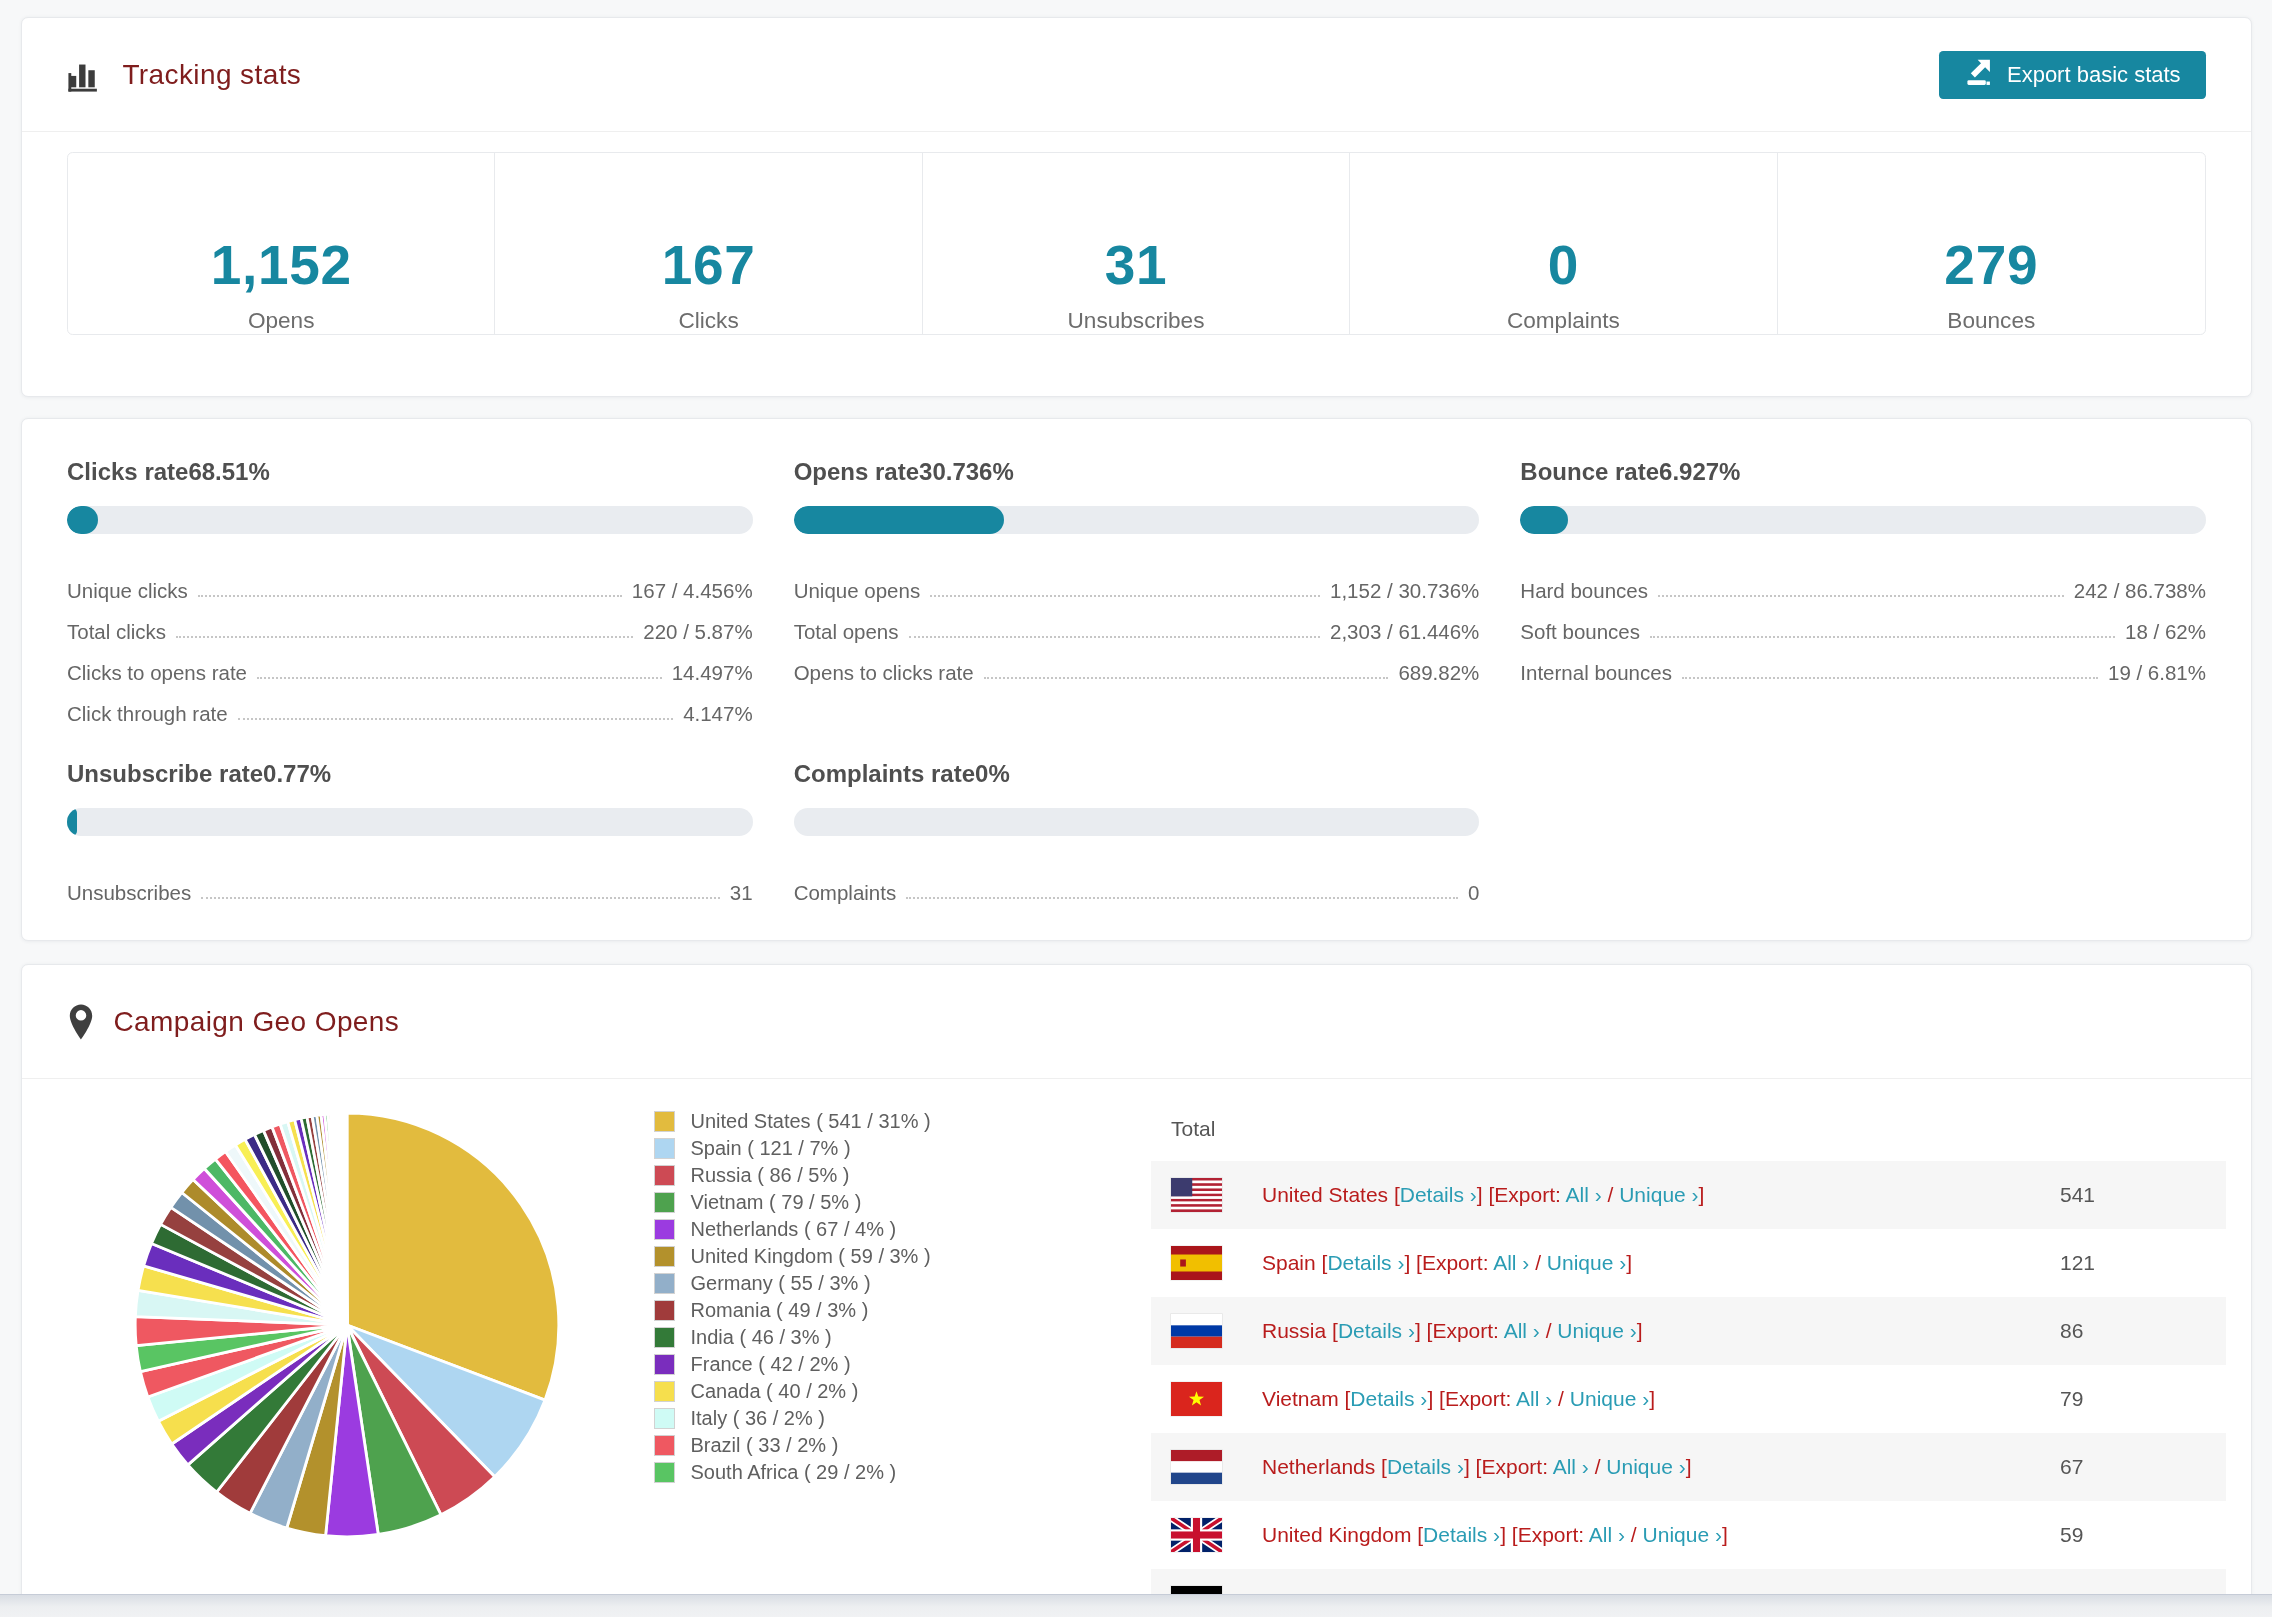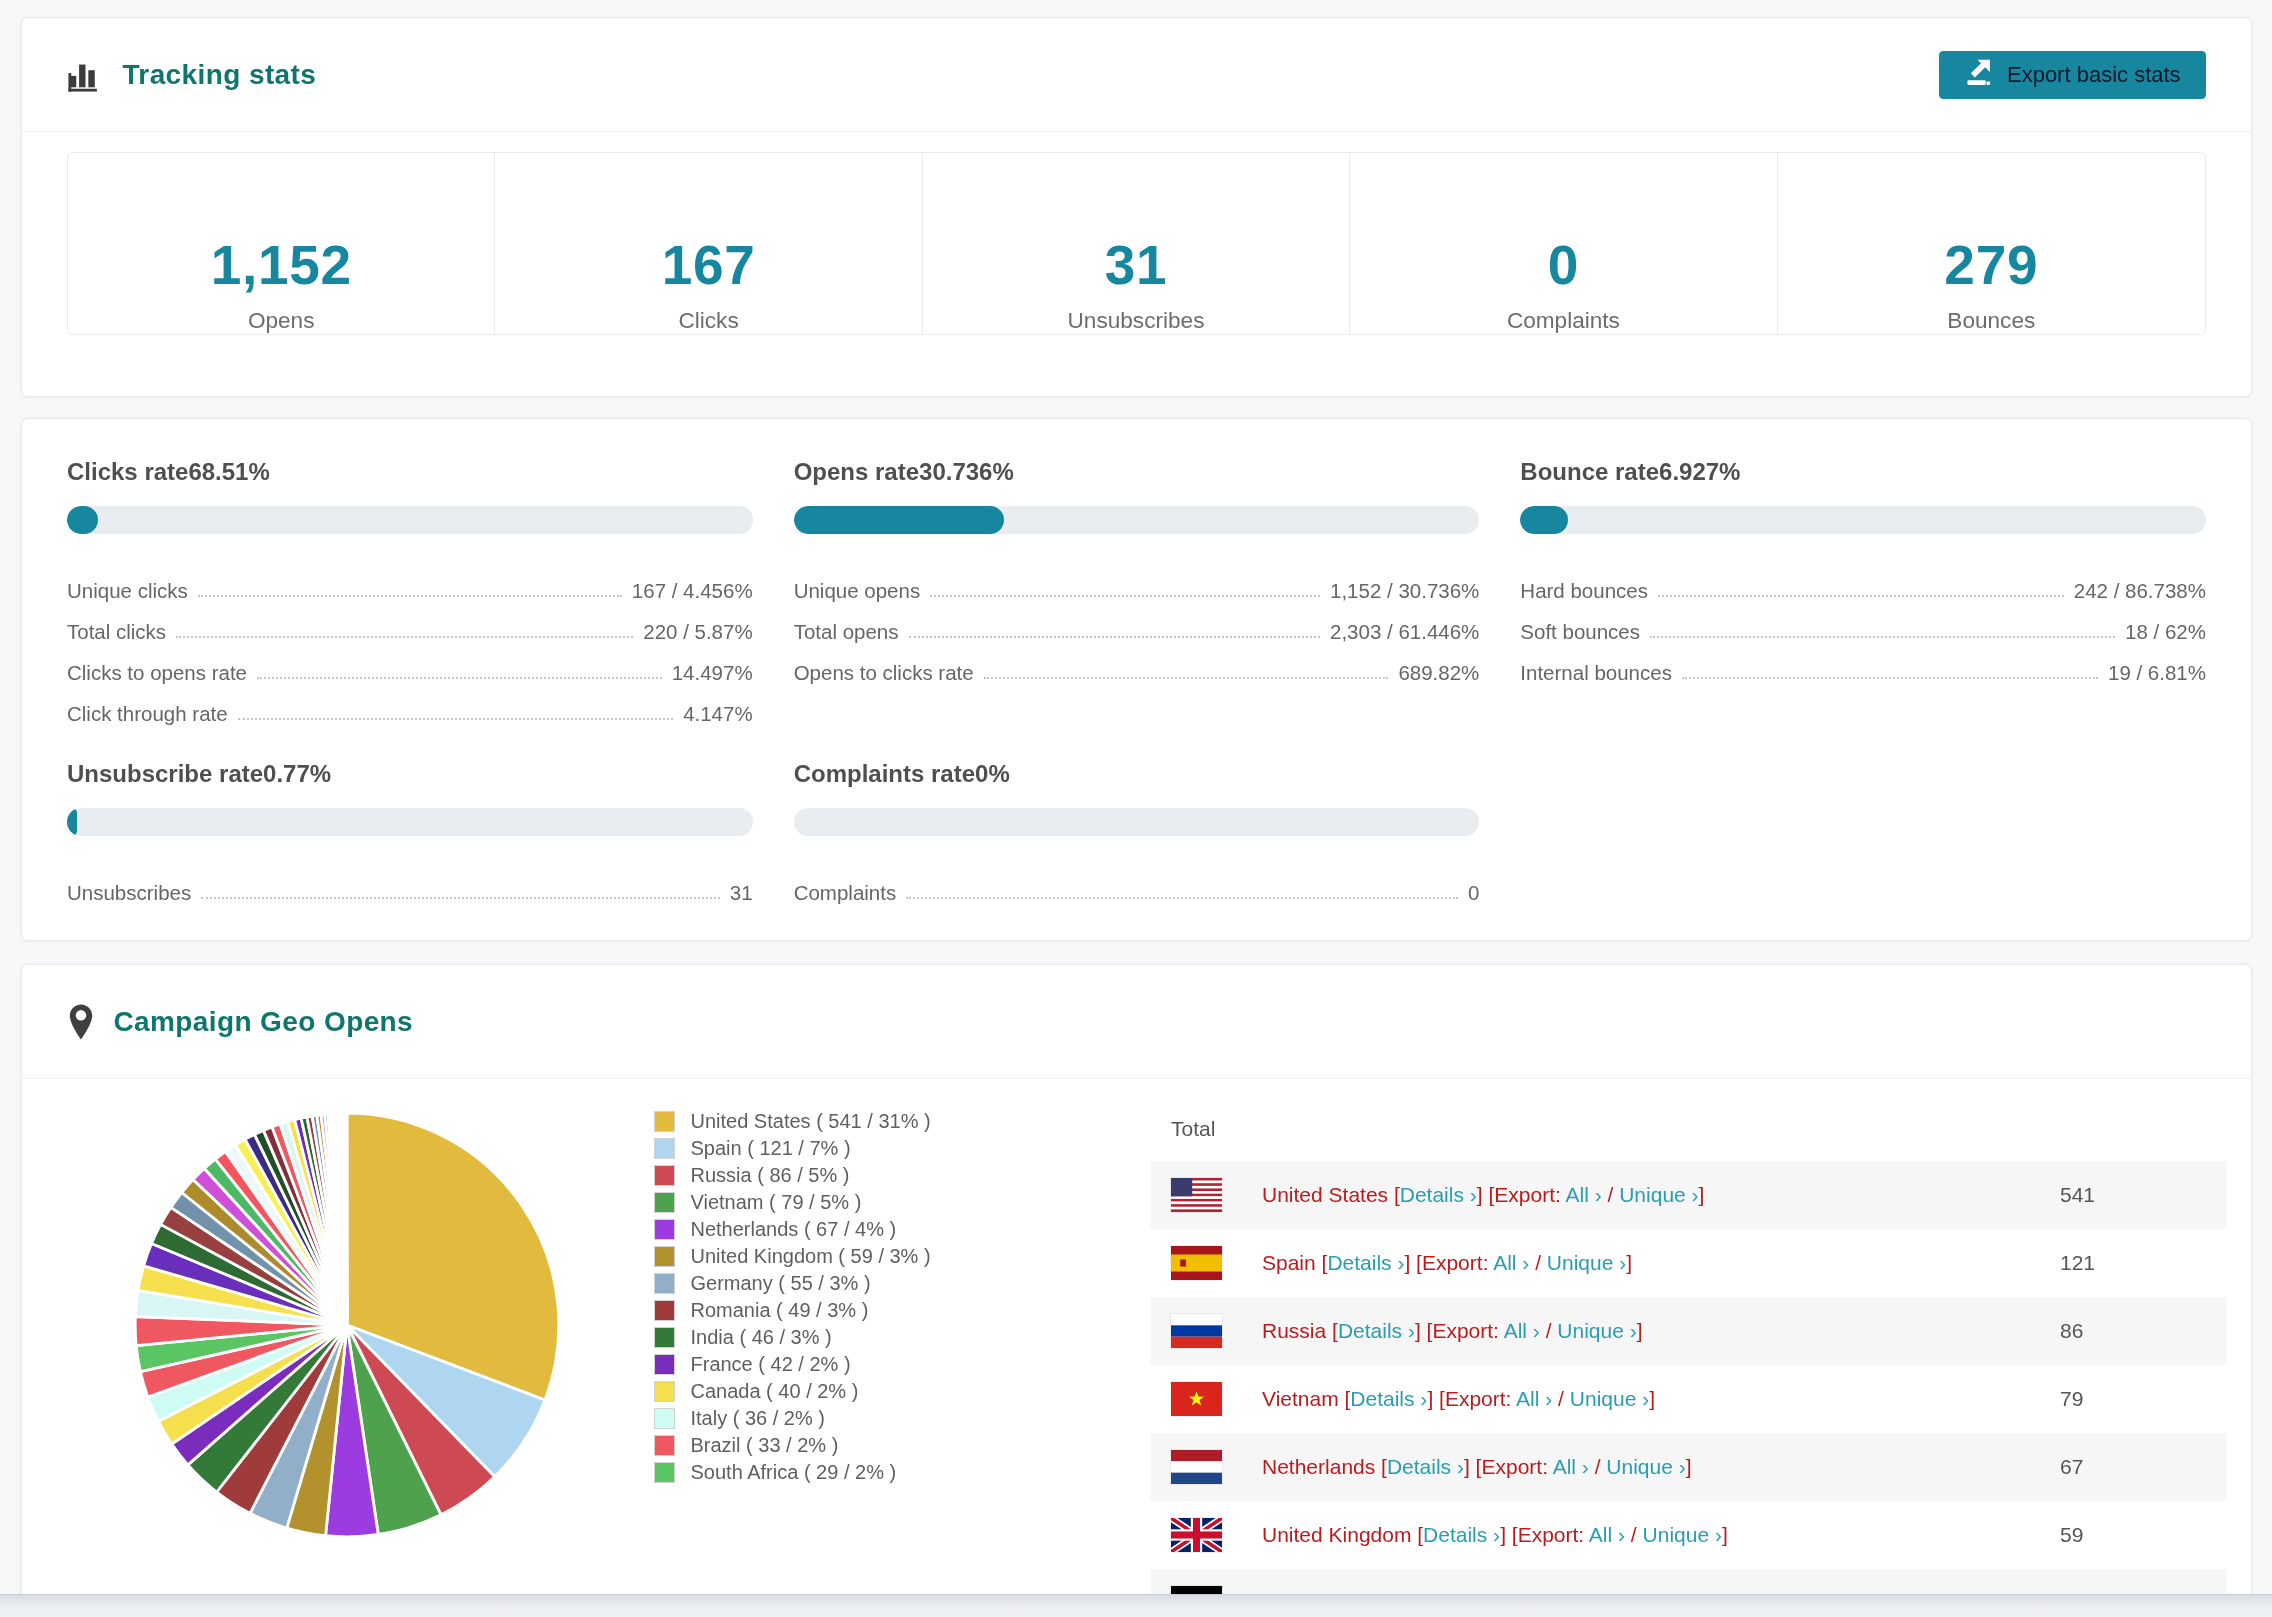--- a/index.html
+++ b/index.html
@@ -4,23 +4,23 @@
 <style>
   html,body{margin:0;padding:0;}
   body{background:#f7f8f9;font-family:"Liberation Sans",sans-serif;width:2273px;height:1618px;overflow:hidden;}
   .page{position:relative;width:2273px;height:1618px;background:#f7f8f9;}
   .card{position:absolute;left:21px;right:21px;background:#ffffff;border:0.7px solid #e7e9ec;border-radius:7px;box-shadow:0 0.7px 3.5px rgba(40,50,60,.06);}
   .card-tracking{top:17px;height:378px;}
   .card-rates{top:418px;height:521px;}
   .card-geo{top:964px;height:637px;overflow:hidden;}
   .card-head{display:flex;align-items:center;height:113px;padding:0 45px;border-bottom:1.4px solid #efefef;}
   .card-head .hicon{margin-right:18.4px;display:flex;align-items:center;}
-  .card-head h2{margin:0;font-size:28px;font-weight:700;color:#0f766e;letter-spacing:0.4px;}
+  .card-head h2{margin:0;font-size:28px;font-weight:400;color:#7f1d1d;letter-spacing:0.4px;}
   .spacer{flex:1;}
-  .export-btn{display:flex;align-items:center;gap:12.7px;background:#1787a0;color:#0f172a;border:none;border-radius:4.2px;height:48px;padding:0 25.4px;font-size:22px;font-family:inherit;cursor:pointer;}
+  .export-btn{display:flex;align-items:center;gap:12.7px;background:#1787a0;color:#ffffff;border:none;border-radius:4.2px;height:48px;padding:0 25.4px;font-size:22px;font-family:inherit;cursor:pointer;}
   
   .stat-strip{margin:20px 45px 0;height:181px;border:1.4px solid #e8eaed;border-radius:5.6px;display:grid;grid-template-columns:repeat(5,1fr);}
   .stat{display:flex;flex-direction:column;align-items:center;justify-content:flex-end;border-right:1.4px solid #e8eaed;}
   .stat:last-child{border-right:none;}
   .stat-num{font-size:55px;font-weight:700;color:#1787a0;letter-spacing:0.7px;}
   .stat-lbl{font-size:22.6px;color:#6d6d6d;margin-top:11.3px;}
   
   .rates-grid{padding:39px 45px 0;display:grid;grid-template-columns:repeat(3,1fr);column-gap:41px;row-gap:34px;}
   .rate-head{display:flex;align-items:baseline;}
   .rate-title,.rate-value{font-size:24px;font-weight:700;color:#4f4f4f;}

